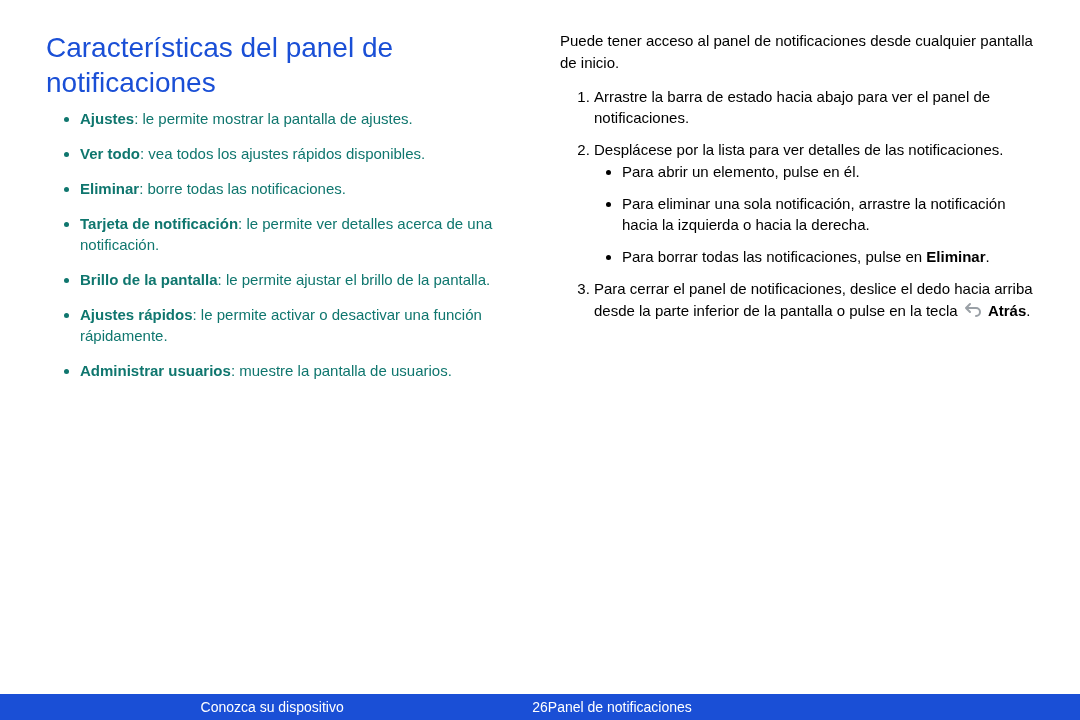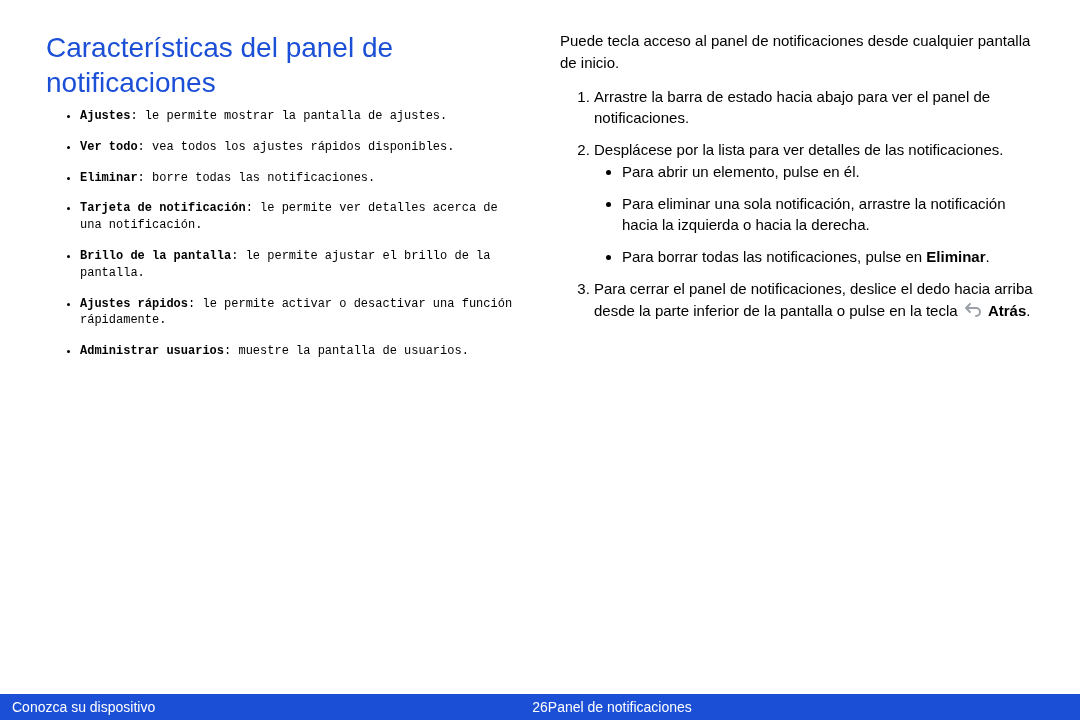--- a/index.html
+++ b/index.html
@@ -2,30 +2,30 @@
 <html><head>
 <meta charset="utf-8">
 <style>
   * { box-sizing: border-box; margin: 0; padding: 0; }
   html, body { width: 1080px; height: 720px; font-family: Arial, Helvetica, sans-serif; background: #fff; }
   .page { width: 1080px; height: 720px; position: relative; }
   .columns { display: flex; padding: 30px 46px 0 46px; gap: 40px; }
   .col { flex: 1; }
   h2 { color: #1a4fd6; font-weight: 400; font-size: 28px; line-height: 1.25; margin-bottom: 8px; }
   ul.bullets { list-style: disc; padding-left: 34px; }
-  ul.bullets li { font-size: 12px; line-height: 1.4; color: #000000; margin-bottom: 14px; font-family: Liberation Mono, monospace; }
+  ul.bullets li { font-size: 15px; line-height: 1.4; color: #0f766e; margin-bottom: 14px; }
   ul.bullets li b { font-weight: 700; }
   .intro { font-size: 15px; line-height: 1.45; margin-bottom: 12px; }
   ol.steps { padding-left: 34px; }
   ol.steps > li { font-size: 15px; line-height: 1.45; margin-bottom: 10px; }
   ol.steps > li > ul { list-style: disc; padding-left: 28px; }
   ol.steps > li > ul > li { font-size: 15px; line-height: 1.45; margin-bottom: 10px; }
   .back-icon { display: inline-block; vertical-align: middle; margin: 0 2px 0 2px; }
   .footer { position: absolute; left: 0; right: 0; bottom: 0; height: 26px; background: #1a4fd6; color: #fff; display: flex; align-items: center; font-size: 14px; padding: 0 12px; }
-  .footer .left { flex: 1; text-align: left; }
+  .footer .left { flex: 1; text-align: center; }
   .footer .center { flex: 0 0 auto; text-align: left; }
   .footer .right { flex: 1; }
 </style>
 </head>
 <body>
 
 <div class="page">
   <div class="columns">
 
     <div class="col">
@@ -35,21 +35,21 @@
         <li><b>Ver todo</b><span>: vea todos los ajustes rápidos disponibles.</span></li>
         <li><b>Eliminar</b><span>: borre todas las notificaciones.</span></li>
         <li><b>Tarjeta de notificación</b><span>: le permite ver detalles acerca de una notificación.</span></li>
         <li><b>Brillo de la pantalla</b><span>: le permite ajustar el brillo de la pantalla.</span></li>
         <li><b>Ajustes rápidos</b><span>: le permite activar o desactivar una función rápidamente.</span></li>
         <li><b>Administrar usuarios</b><span>: muestre la pantalla de usuarios.</span></li>
       </ul>
     </div>
 
     <div class="col">
-      <p class="intro">Puede tecla acceso al panel de notificaciones desde cualquier pantalla de inicio.</p>
+      <p class="intro">Puede tener acceso al panel de notificaciones desde cualquier pantalla de inicio.</p>
       <ol class="steps">
         <li><span>Arrastre la barra de estado hacia abajo para ver el panel de notificaciones.</span></li>
         <li>
           <span>Desplácese por la lista para ver detalles de las notificaciones.</span>
           <ul>
             <li><span>Para abrir un elemento, pulse en él.</span></li>
             <li><span>Para eliminar una sola notificación, arrastre la notificación hacia la izquierda o hacia la derecha.</span></li>
             <li>
               <span>Para borrar todas las notificaciones, pulse en </span><b>Eliminar</b><span>.</span>
             </li>

